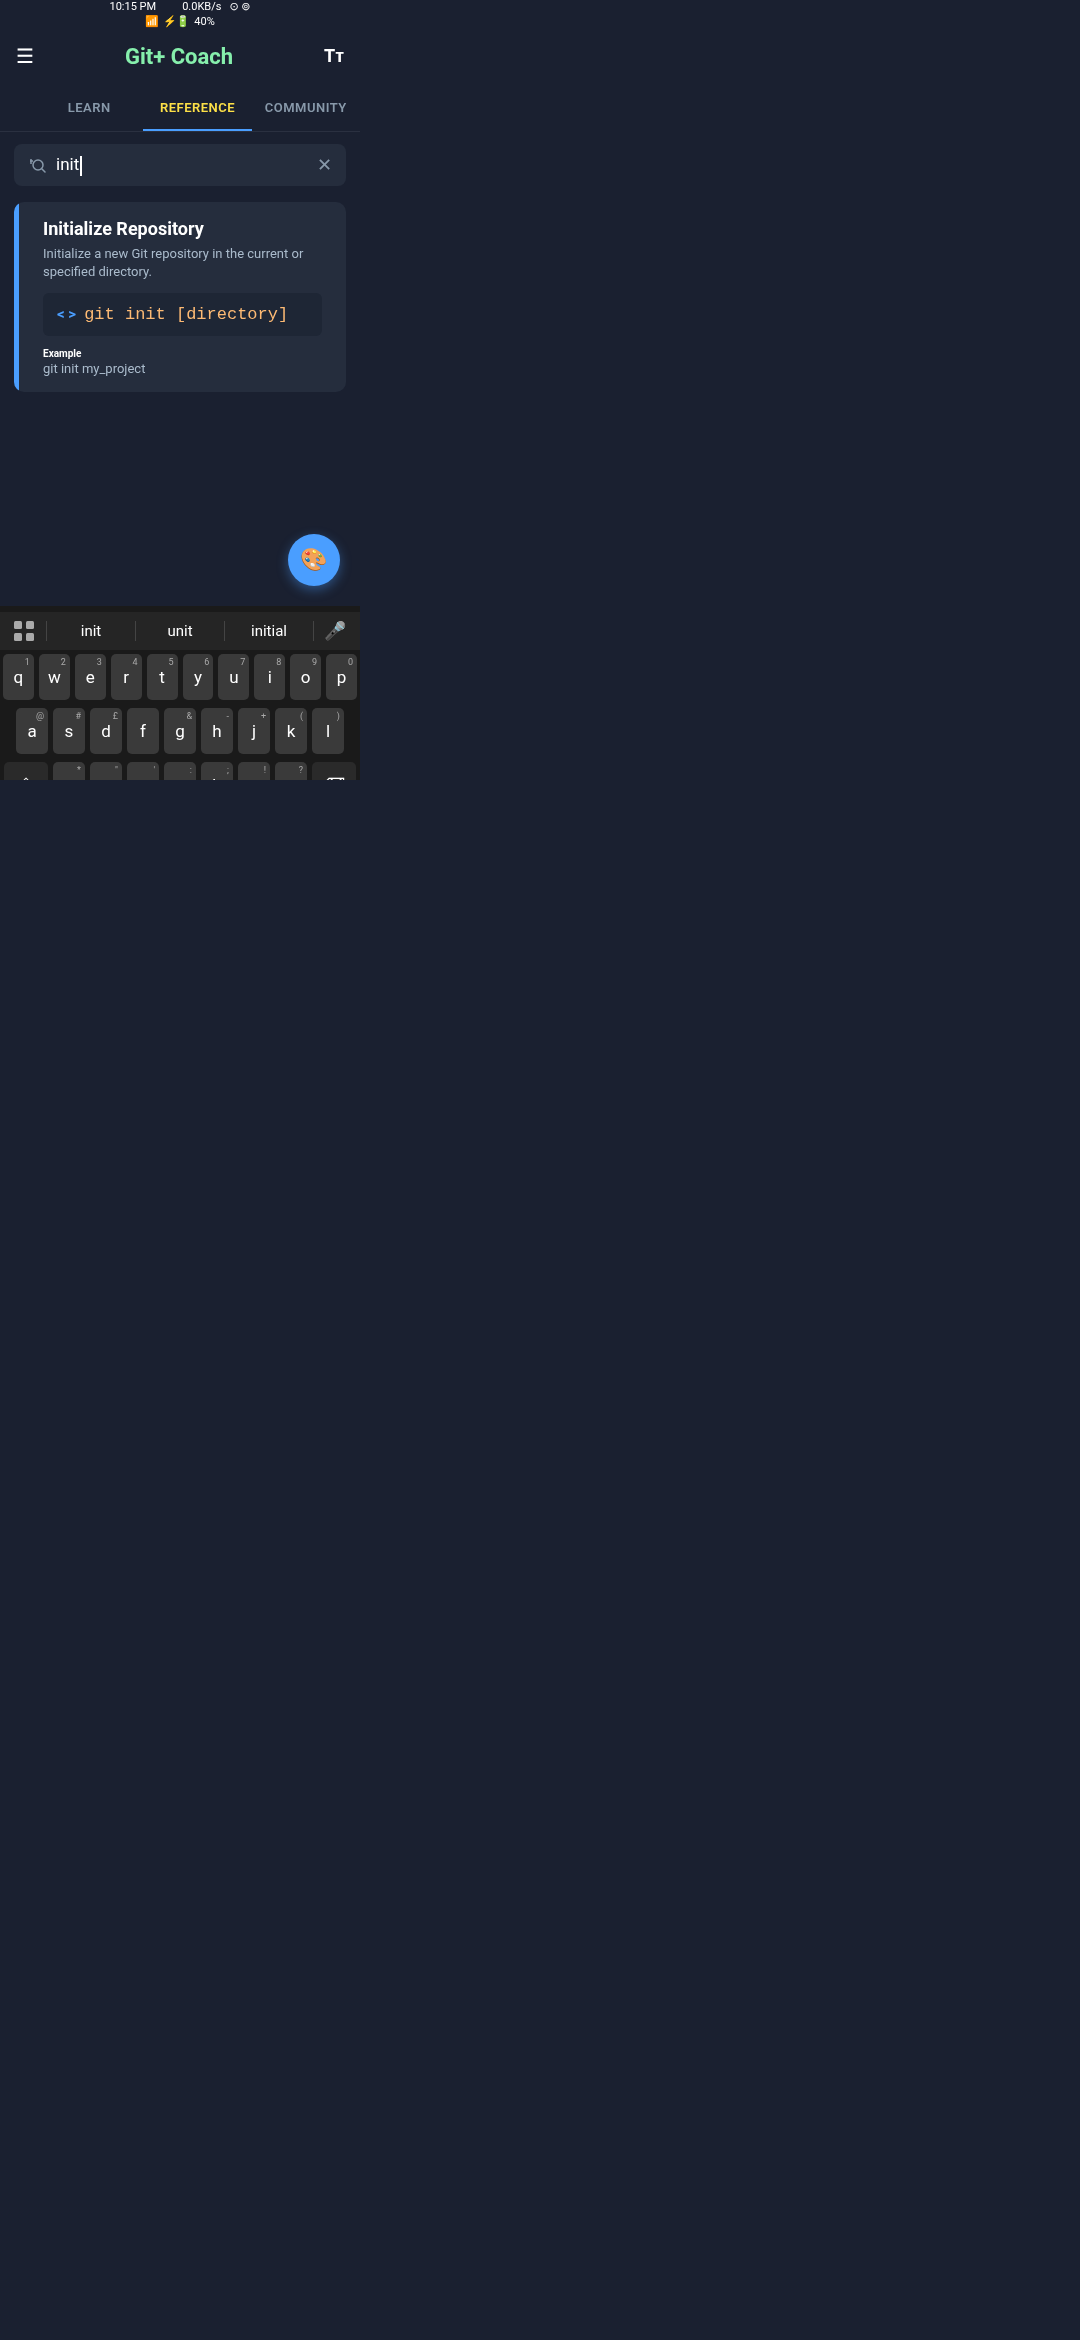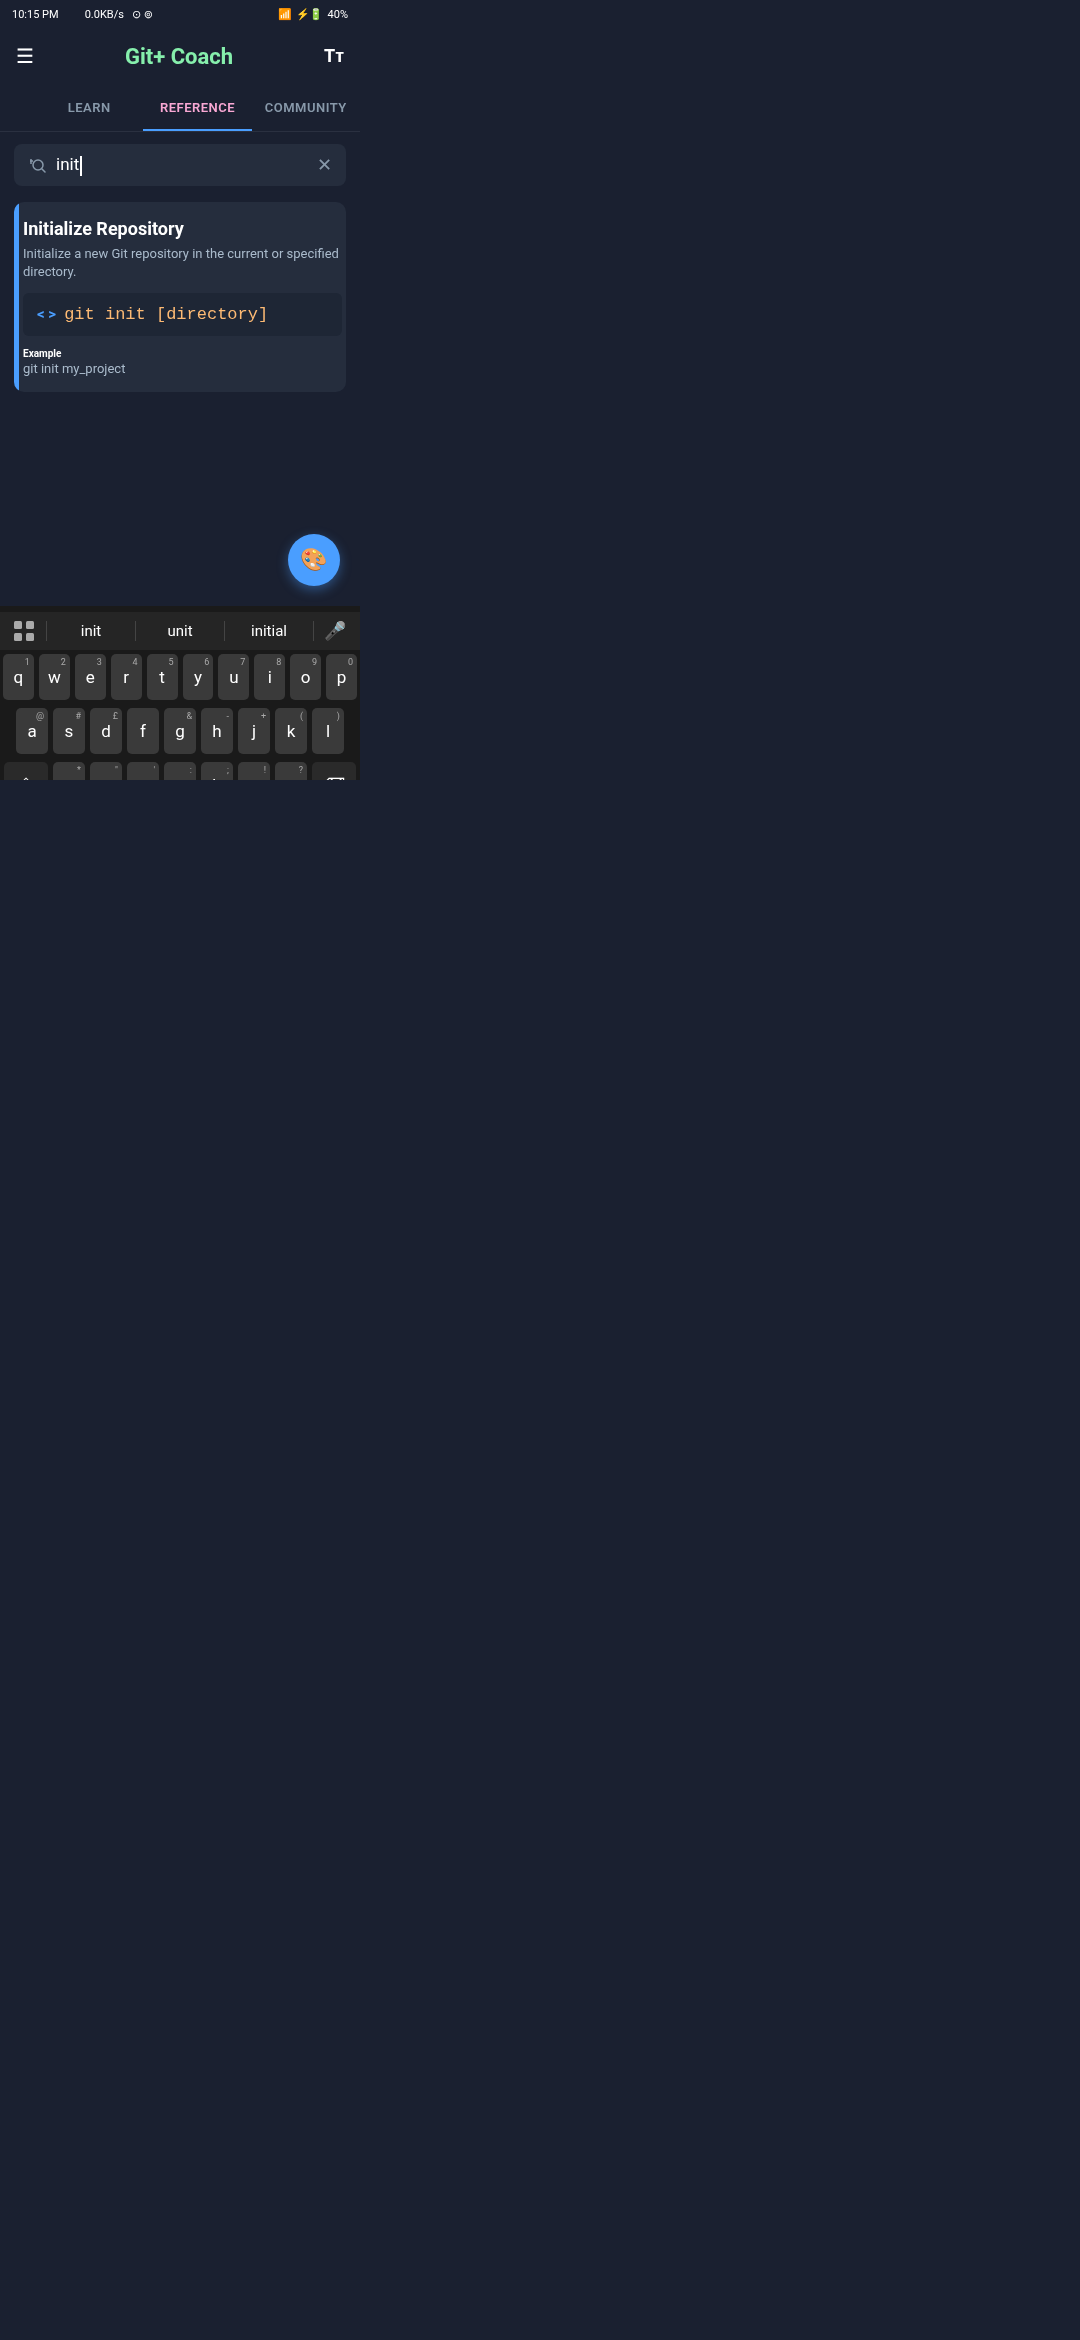--- a/index.html
+++ b/index.html
@@ -18,20 +18,21 @@
     
     .status-bar {
       height: 28px;
       background: #1a2030;
       display: flex;
       align-items: center;
       justify-content: space-between;
       padding: 0 12px;
       font-size: 11px;
       color: #ffffff;
+      flex-direction: column;
     }
     .status-left { display: flex; align-items: center; gap: 4px; }
     .status-right { display: flex; align-items: center; gap: 4px; }
 
     
     .app-bar {
       height: 56px;
       background: #1a2030;
       display: flex;
       align-items: center;
@@ -70,21 +71,21 @@
       align-items: center;
       justify-content: center;
       font-size: 13px;
       font-weight: 600;
       letter-spacing: 0.5px;
       color: #8899aa;
       cursor: pointer;
       position: relative;
     }
     .tab.active {
-      color: #f9a8d4;
+      color: #fde047;
     }
     .tab.active::after {
       content: '';
       position: absolute;
       bottom: 0;
       left: 0;
       right: 0;
       height: 2px;
       background: #4a9eff;
     }
@@ -137,21 +138,21 @@
       border-radius: 10px;
       overflow: hidden;
       display: flex;
     }
     .result-card-accent {
       width: 5px;
       background: #4a9eff;
       flex-shrink: 0;
     }
     .result-card-body {
-      padding: 16px 4px;
+      padding: 16px 24px;
       flex: 1;
     }
     .result-title {
       font-size: 18px;
       font-weight: bold;
       color: #ffffff;
       margin-bottom: 6px;
     }
     .result-description {
       font-size: 13px;

